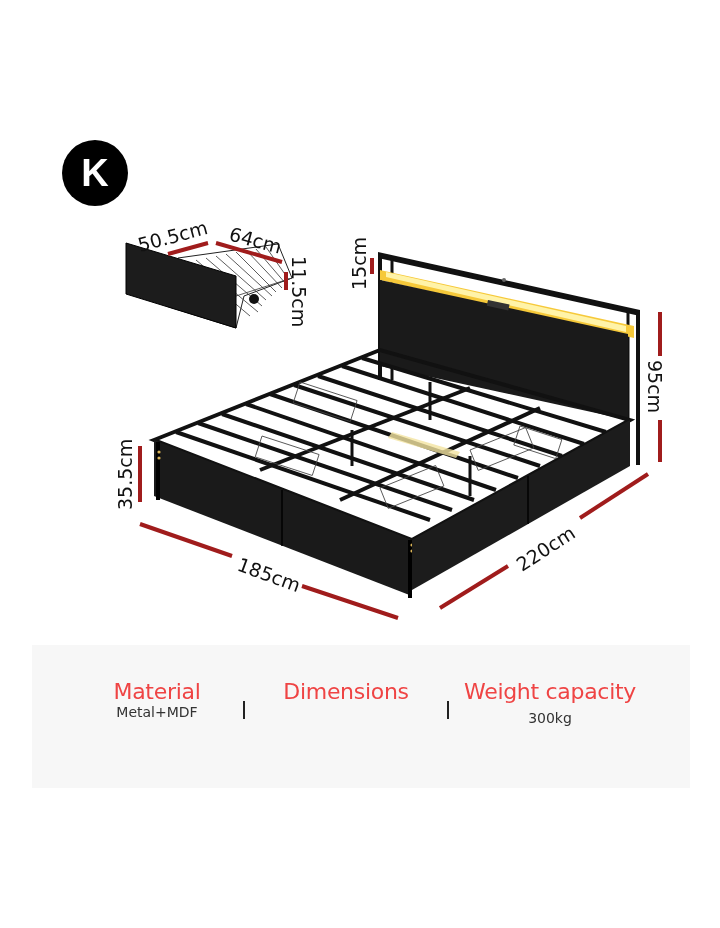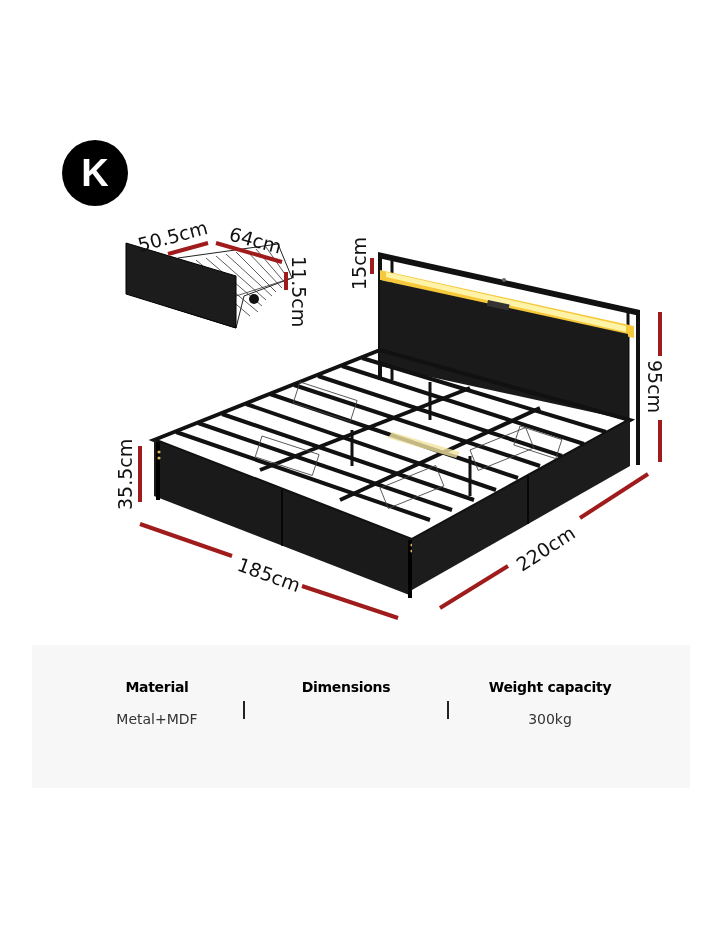--- a/index.html
+++ b/index.html
@@ -13,23 +13,23 @@
   .diagram { position: absolute; left: 0; top: 0; width: 720px; height: 640px; }
   .dim-label { font-family: "DejaVu Sans", sans-serif; font-size: 19px; fill: #111; }
   .specs {
     position: absolute; left: 32px; top: 645px; width: 658px; height: 143px;
     background: #f7f7f7; display: flex; align-items: flex-start; justify-content: space-between;
     box-sizing: border-box; padding: 34px 40px 0 40px;
   }
   .spec { display: flex; flex-direction: column; align-items: center; }
   .spec-col-1 { width: 170px; }
   .spec-col-2 { width: 200px; justify-content: flex-end; }
-  .spec-col-3 { width: 200px; }
-  .spec-title { font-family: "DejaVu Sans", sans-serif; font-size: 14px; color: #000000; font-weight: 700; letter-spacing: -0.3px; }
-  .spec-value { font-family: "DejaVu Sans", sans-serif; font-size: 14px; color: #333; margin-top: 16px; }
+  .spec-col-3 { width: 200px; gap: 6px; }
+  .spec-title { font-family: "DejaVu Sans", sans-serif; font-size: 22px; color: #ef4444; font-weight: 400; letter-spacing: -0.3px; }
+  .spec-value { font-family: "DejaVu Sans", sans-serif; font-size: 14px; color: #333; margin-top: 0; }
   .divider { width: 2px; height: 18px; background: #222; margin-top: 22px; }
 </style>
 </head>
 <body>
 
 <div class="badge">
   <span>K</span>
 </div>
 
 <svg class="diagram" viewBox="0 0 720 640" xmlns="http://www.w3.org/2000/svg">

